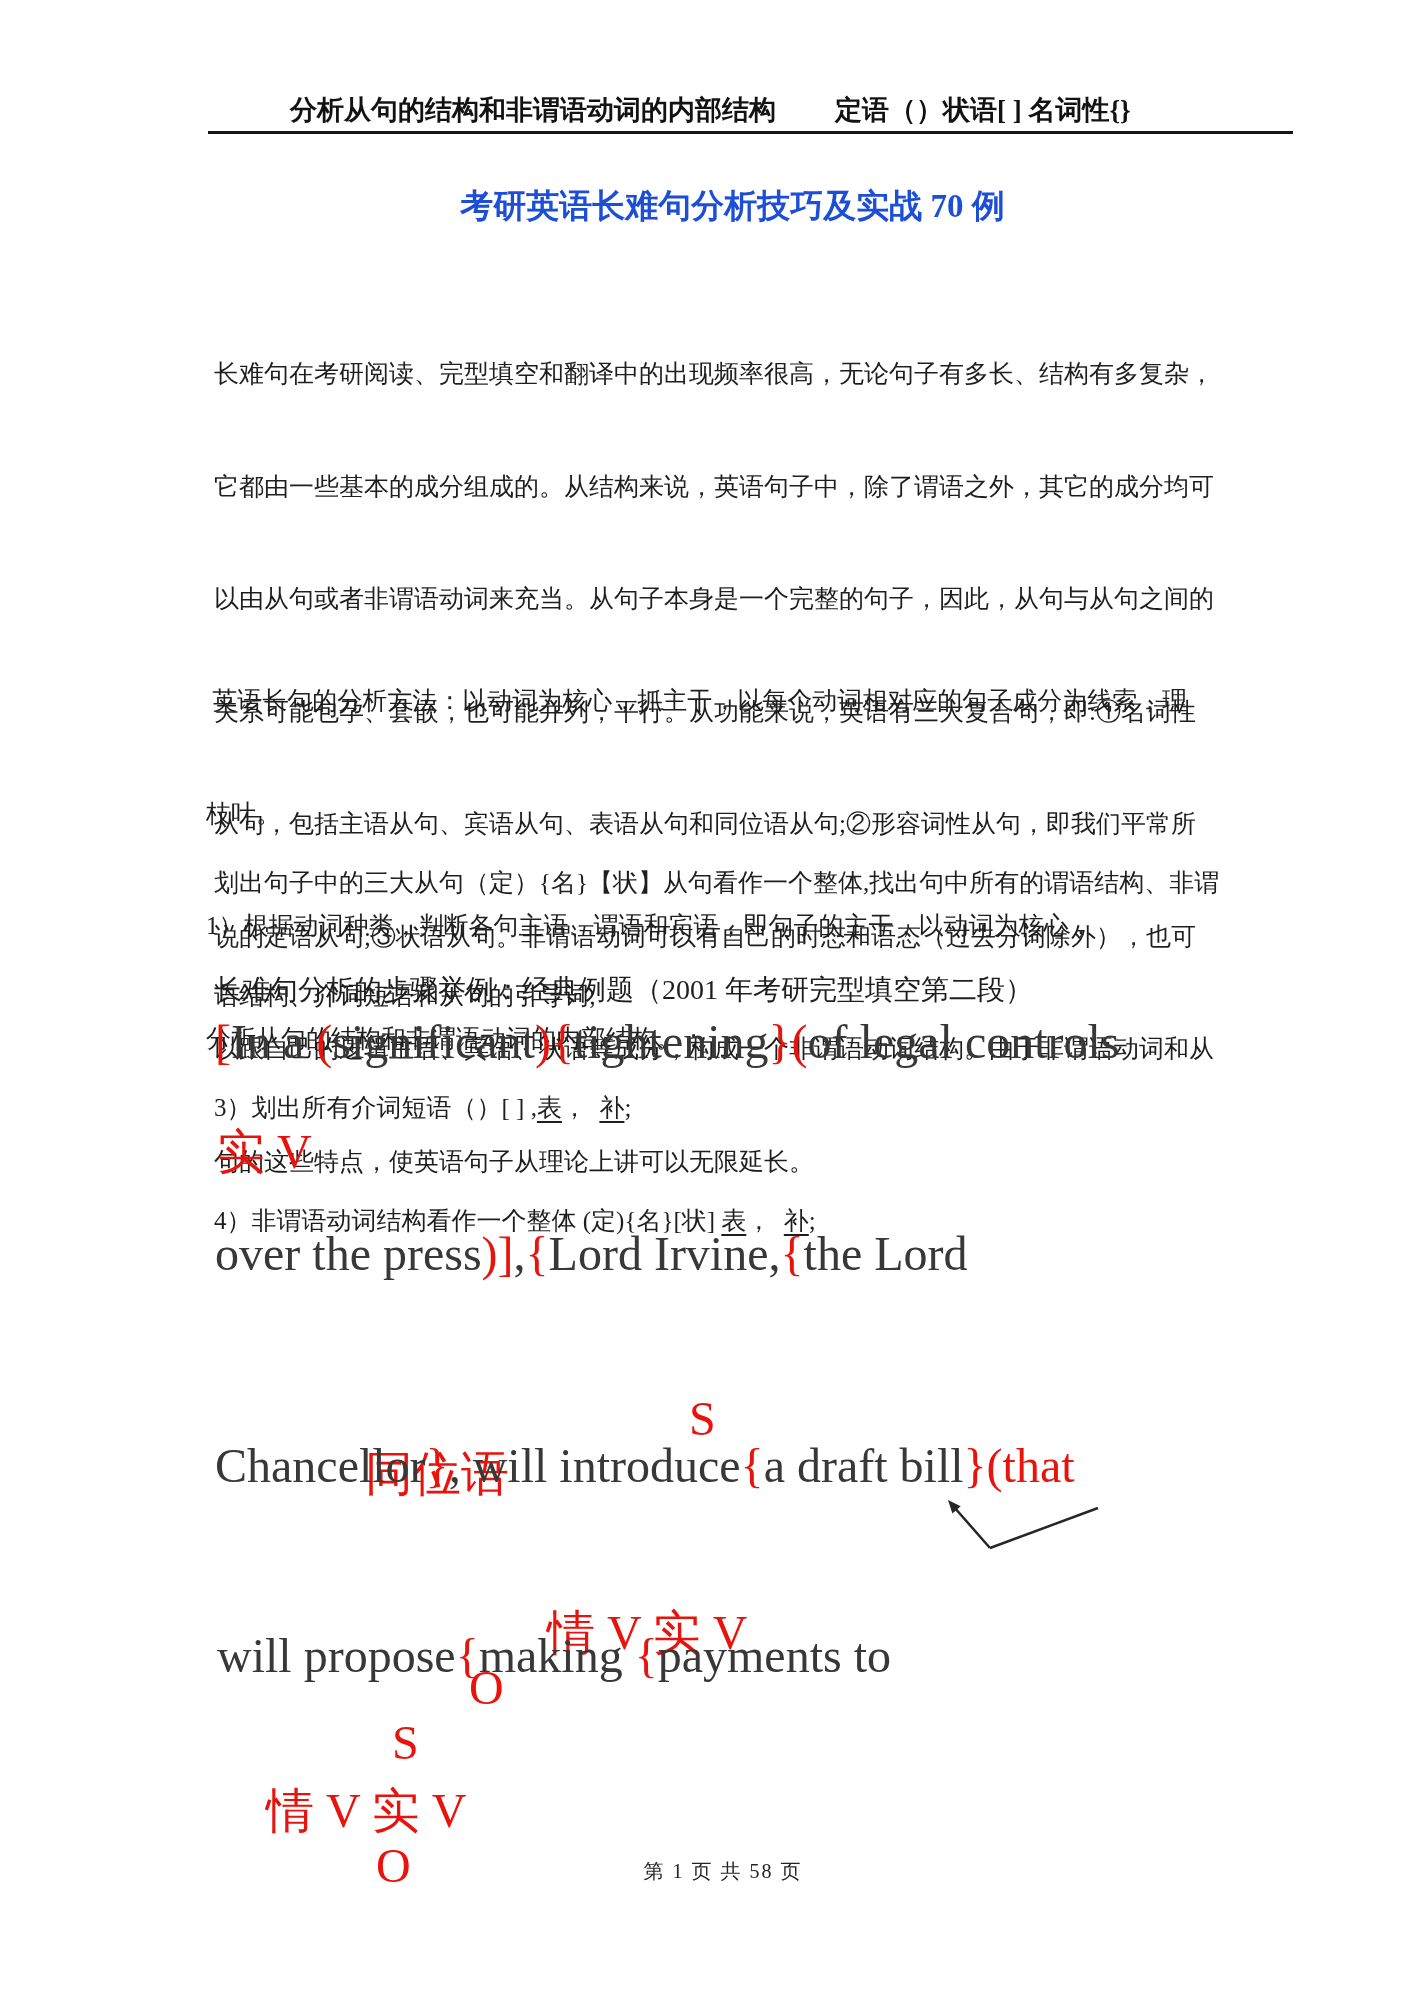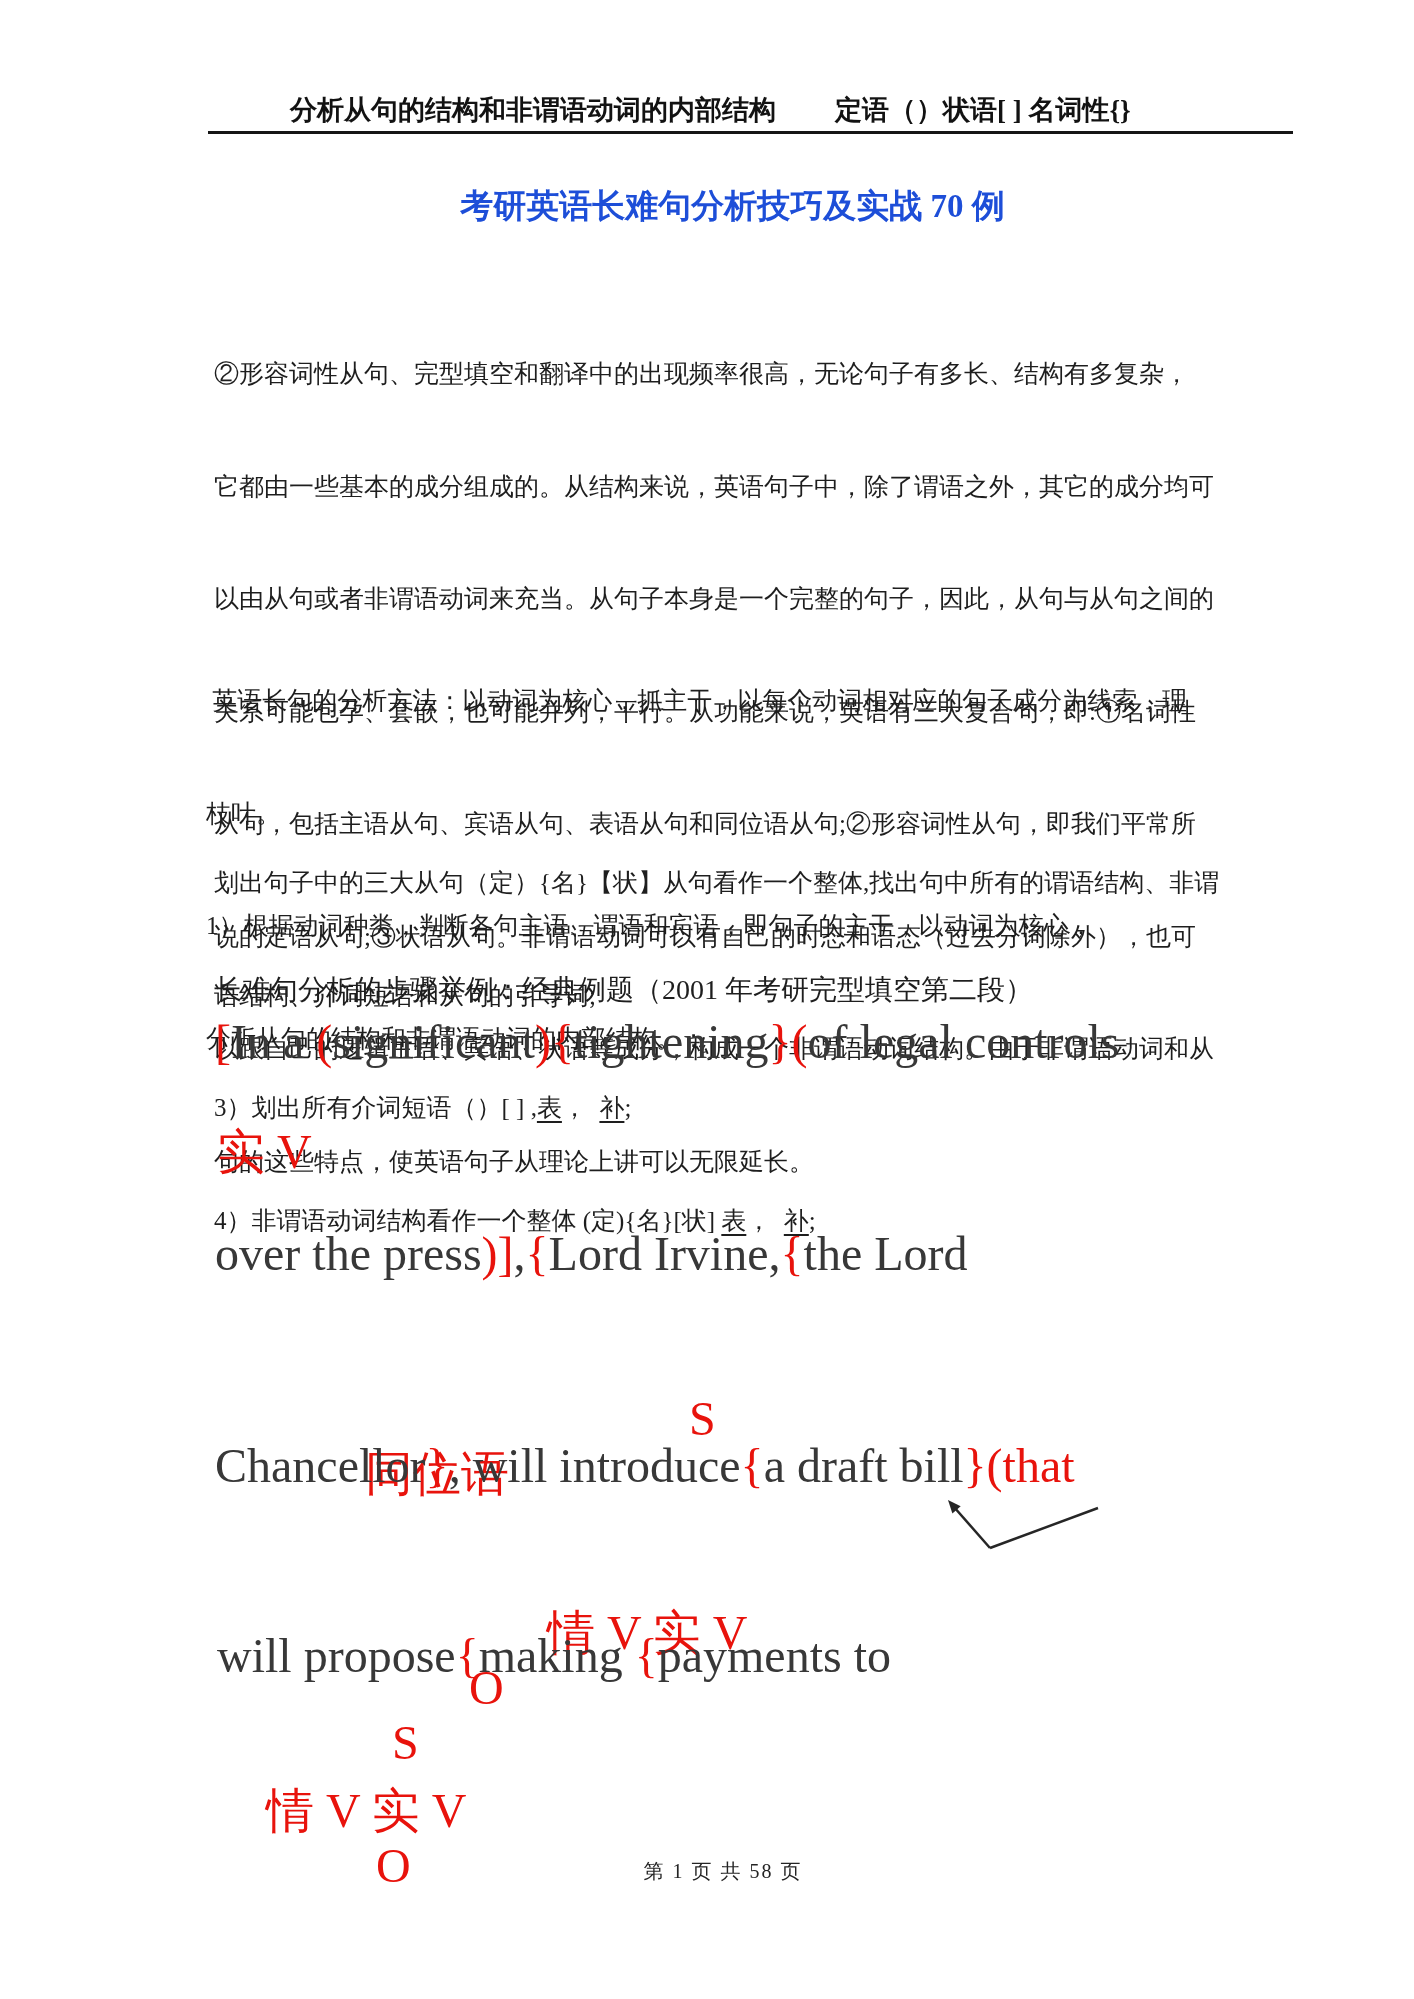--- a/index.html
+++ b/index.html
@@ -26,21 +26,21 @@
 
 <div class="page" style="--red: #e8130c;">
 
   <span class="abs hdr" style="left:290px;top:93px">分析从句的结构和非谓语动词的内部结构</span>
   <span class="abs hdr" style="left:835px;top:93px">定语（）状语[ ] 名词性{}</span>
   <div class="abs rule" style="left:208px;top:131px;width:1085px;height:3px"></div>
 
   <div class="abs title" style="left:215px;top:184px">考研英语长难句分析技巧及实战 70 例</div>
 
   <div class="abs par" style="left:214px;top:280px">
-    <div>②形容词性从句、完型填空和翻译中的出现频率很高，无论句子有多长、结构有多复杂，</div>
+    <div>长难句在考研阅读、完型填空和翻译中的出现频率很高，无论句子有多长、结构有多复杂，</div>
     <div>它都由一些基本的成分组成的。从结构来说，英语句子中，除了谓语之外，其它的成分均可</div>
     <div>以由从句或者非谓语动词来充当。从句子本身是一个完整的句子，因此，从句与从句之间的</div>
     <div>关系可能包孕、套嵌，也可能并列，平行。从功能来说，英语有三大复合句，即:①名词性</div>
     <div>从句，包括主语从句、宾语从句、表语从句和同位语从句;②形容词性从句，即我们平常所</div>
     <div>说的定语从句;③状语从句。非谓语动词可以有自己的时态和语态（过去分词除外），也可</div>
     <div>以跟自己的逻辑主语、宾语、状语等成分，构成一个非谓语动词结构。由于非谓语动词和从</div>
     <div>句的这些特点，使英语句子从理论上讲可以无限延长。</div>
   </div>
 
   <div class="abs par" style="left:206px;top:607px">

